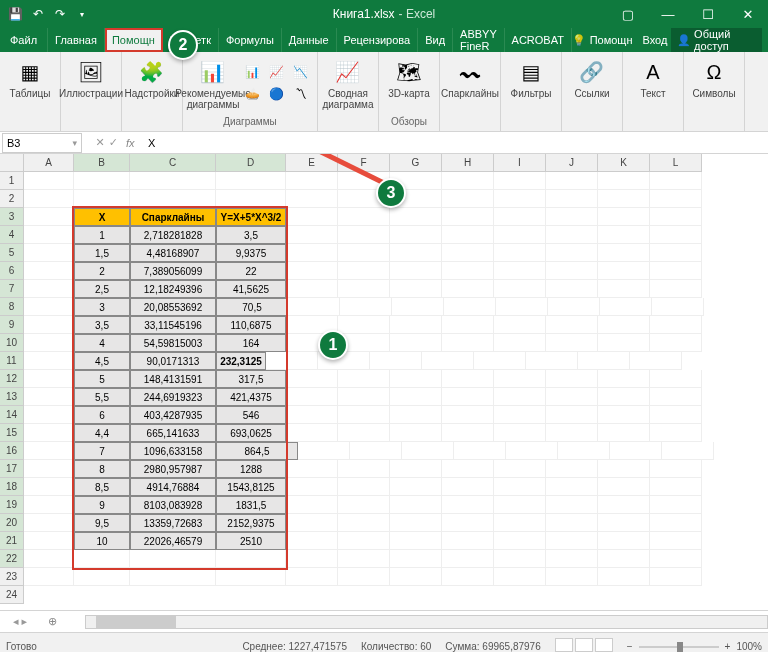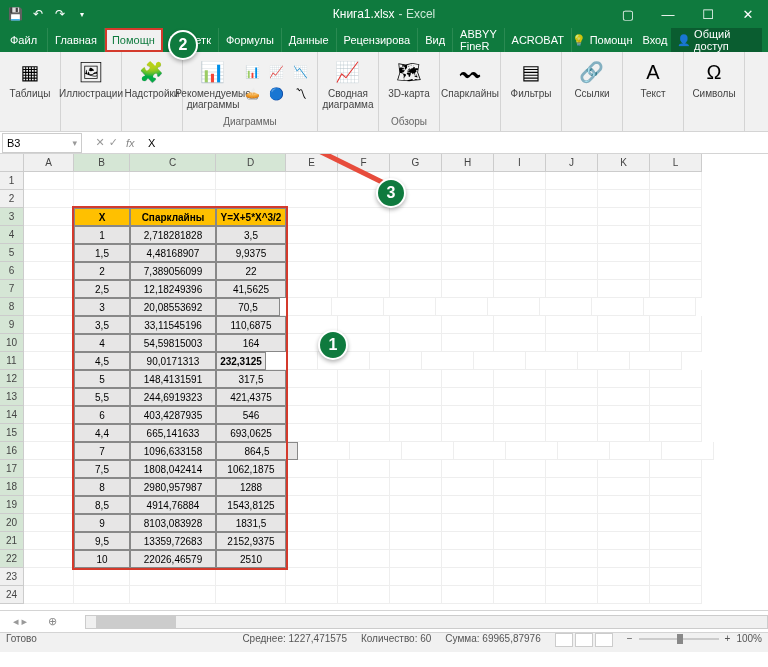--- a/index.html
+++ b/index.html
@@ -66,21 +66,21 @@
   
   .sheet-bar { height: 22px; border-top: 1px solid #d4d4d4; display: flex; align-items: center; background: #fff; font-size: 11px; }
   .sheet-nav { width: 40px; display: flex; justify-content: center; gap: 2px; color: #999; }
   .sheet-tab { padding: 0 12px; height: 22px; line-height: 22px; border-right: 1px solid #ccc; background: #f0f0f0; color: #666; cursor: pointer; }
   .sheet-tab.active { background: #fff; color: #0f7a3e; border-bottom: 2px solid #0f7a3e; }
   .sheet-add { padding: 0 8px; color: #888; cursor: pointer; }
   .hscroll { flex: 1; margin-left: 20px; height: 14px; background: #f0f0f0; border: 1px solid #ccc; position: relative; }
   .hscroll .thumb { position: absolute; left: 10px; width: 80px; height: 12px; background: #ccc; }
   
   
-  .status-bar { height: 20px; background: #f1f1f1; border-top: 1px solid #d4d4d4; display: flex; align-items: flex-start; font-size: 10px; color: #555; padding: 0 6px; gap: 14px; }
+  .status-bar { height: 20px; background: #f1f1f1; border-top: 1px solid #d4d4d4; display: flex; align-items: flex-end; font-size: 10px; color: #555; padding: 0 6px; gap: 14px; }
   .status-bar .spacer { flex: 1; }
   .view-btns { display: flex; gap: 2px; }
   .view-btn { width: 18px; height: 14px; border: 1px solid #ccc; background: #fff; }
   .zoom { display: flex; align-items: center; gap: 6px; }
   .zoom-track { width: 80px; height: 2px; background: #ccc; position: relative; }
   .zoom-thumb { position: absolute; left: 38px; top: -4px; width: 6px; height: 10px; background: #888; }
 </style>
 </head>
 <body>
 
@@ -388,21 +388,21 @@
         <div class="cell" style="width: 52px;"></div>
         <div class="cell" style="width: 52px;"></div>
         <div class="cell" style="width: 52px;"></div>
         <div class="cell" style="width: 52px;"></div>
         <div class="cell" style="width: 52px;"></div>
       </div>
       <div class="row">
         <div class="cell" style="width: 50px;"></div>
         <div class="cell data-cell" style="width: 56px;">3</div>
         <div class="cell data-cell" style="width: 86px;">20,08553692</div>
-        <div class="cell data-cell" style="width: 64px;">70,5</div>
+        <div class="cell data-cell" style="width: 72px;">70,5</div>
         <div class="cell" style="width: 52px;"></div>
         <div class="cell" style="width: 52px;"></div>
         <div class="cell" style="width: 52px;"></div>
         <div class="cell" style="width: 52px;"></div>
         <div class="cell" style="width: 52px;"></div>
         <div class="cell" style="width: 52px;"></div>
         <div class="cell" style="width: 52px;"></div>
         <div class="cell" style="width: 52px;"></div>
       </div>
       <div class="row">
@@ -501,34 +501,20 @@
         <div class="cell" style="width: 52px;"></div>
         <div class="cell" style="width: 52px;"></div>
         <div class="cell" style="width: 52px;"></div>
         <div class="cell" style="width: 52px;"></div>
       </div>
       <div class="row">
         <div class="cell" style="width: 50px;"></div>
         <div class="cell data-cell" style="width: 56px;">7</div>
         <div class="cell data-cell" style="width: 86px;">1096,633158</div>
         <div class="cell data-cell" style="width: 82px;">864,5</div>
-        <div class="cell" style="width: 52px;"></div>
-        <div class="cell" style="width: 52px;"></div>
-        <div class="cell" style="width: 52px;"></div>
-        <div class="cell" style="width: 52px;"></div>
-        <div class="cell" style="width: 52px;"></div>
-        <div class="cell" style="width: 52px;"></div>
-        <div class="cell" style="width: 52px;"></div>
-        <div class="cell" style="width: 52px;"></div>
-      </div>
-      <div class="row">
-        <div class="cell" style="width: 50px;"></div>
-        <div class="cell data-cell" style="width: 56px;">7,5</div>
-        <div class="cell data-cell" style="width: 86px;">1808,042414</div>
-        <div class="cell data-cell" style="width: 70px;">1062,1875</div>
         <div class="cell" style="width: 52px;"></div>
         <div class="cell" style="width: 52px;"></div>
         <div class="cell" style="width: 52px;"></div>
         <div class="cell" style="width: 52px;"></div>
         <div class="cell" style="width: 52px;"></div>
         <div class="cell" style="width: 52px;"></div>
         <div class="cell" style="width: 52px;"></div>
         <div class="cell" style="width: 52px;"></div>
       </div>
       <div class="row">

